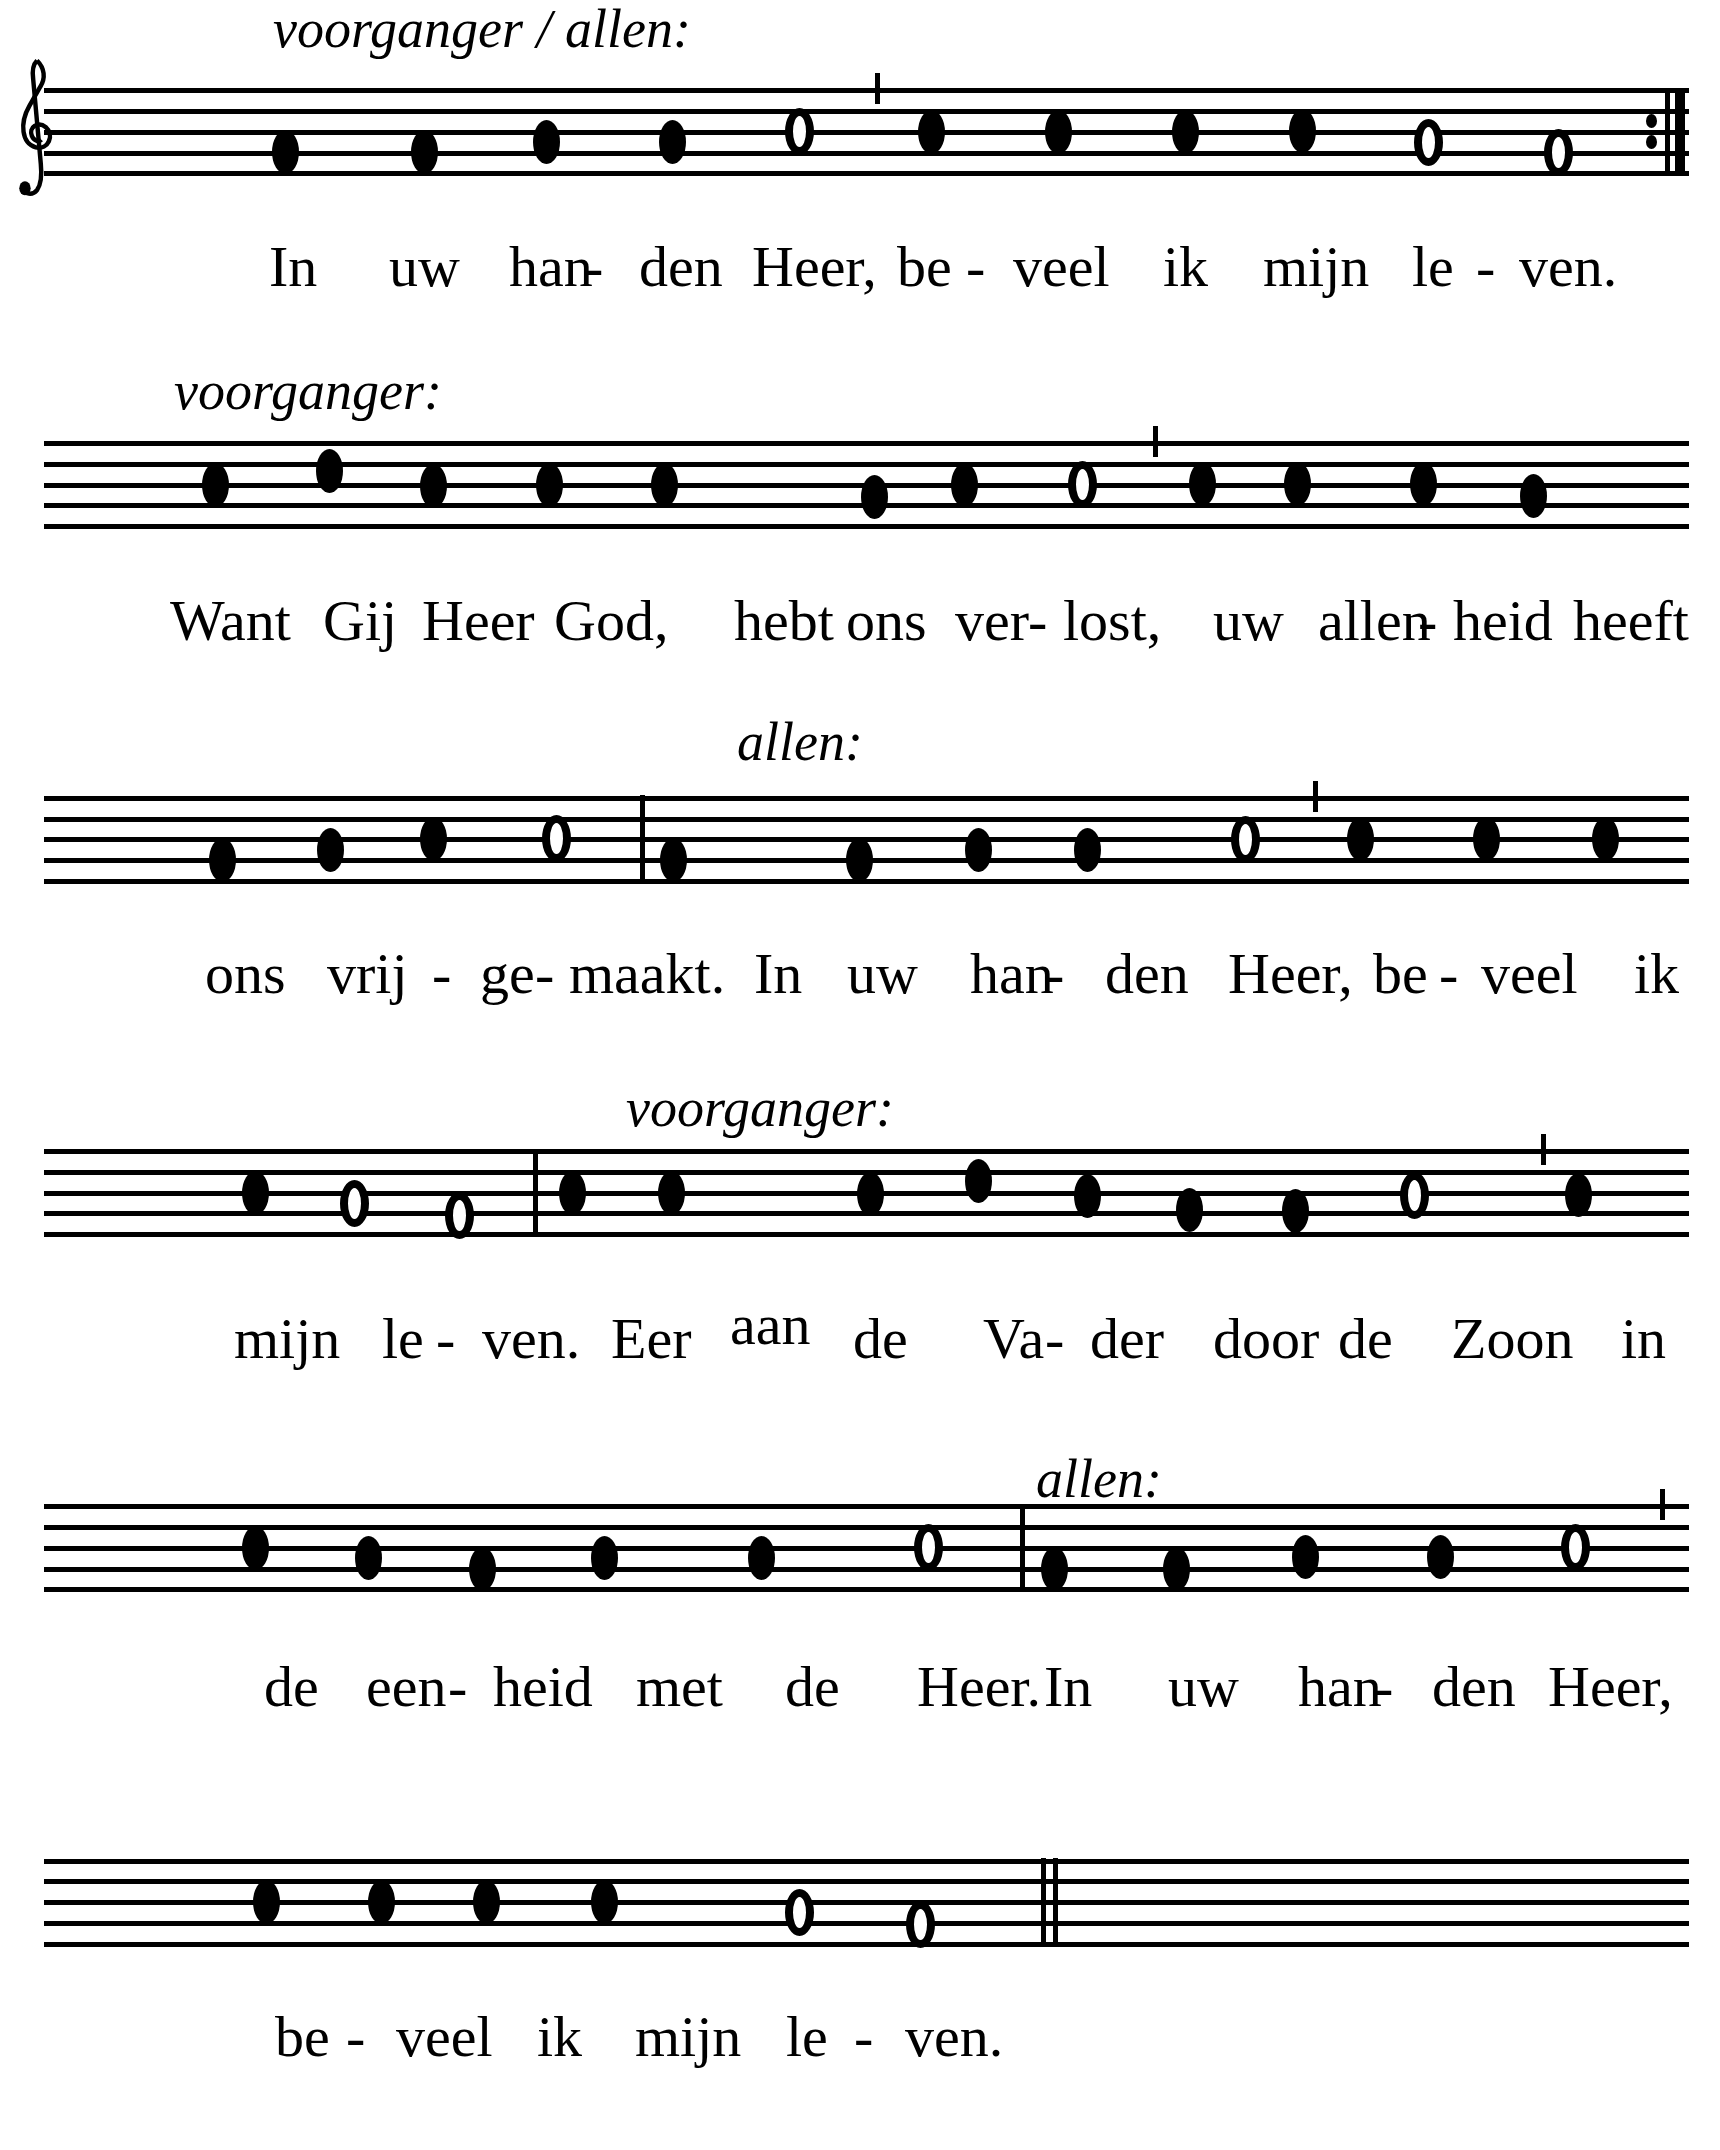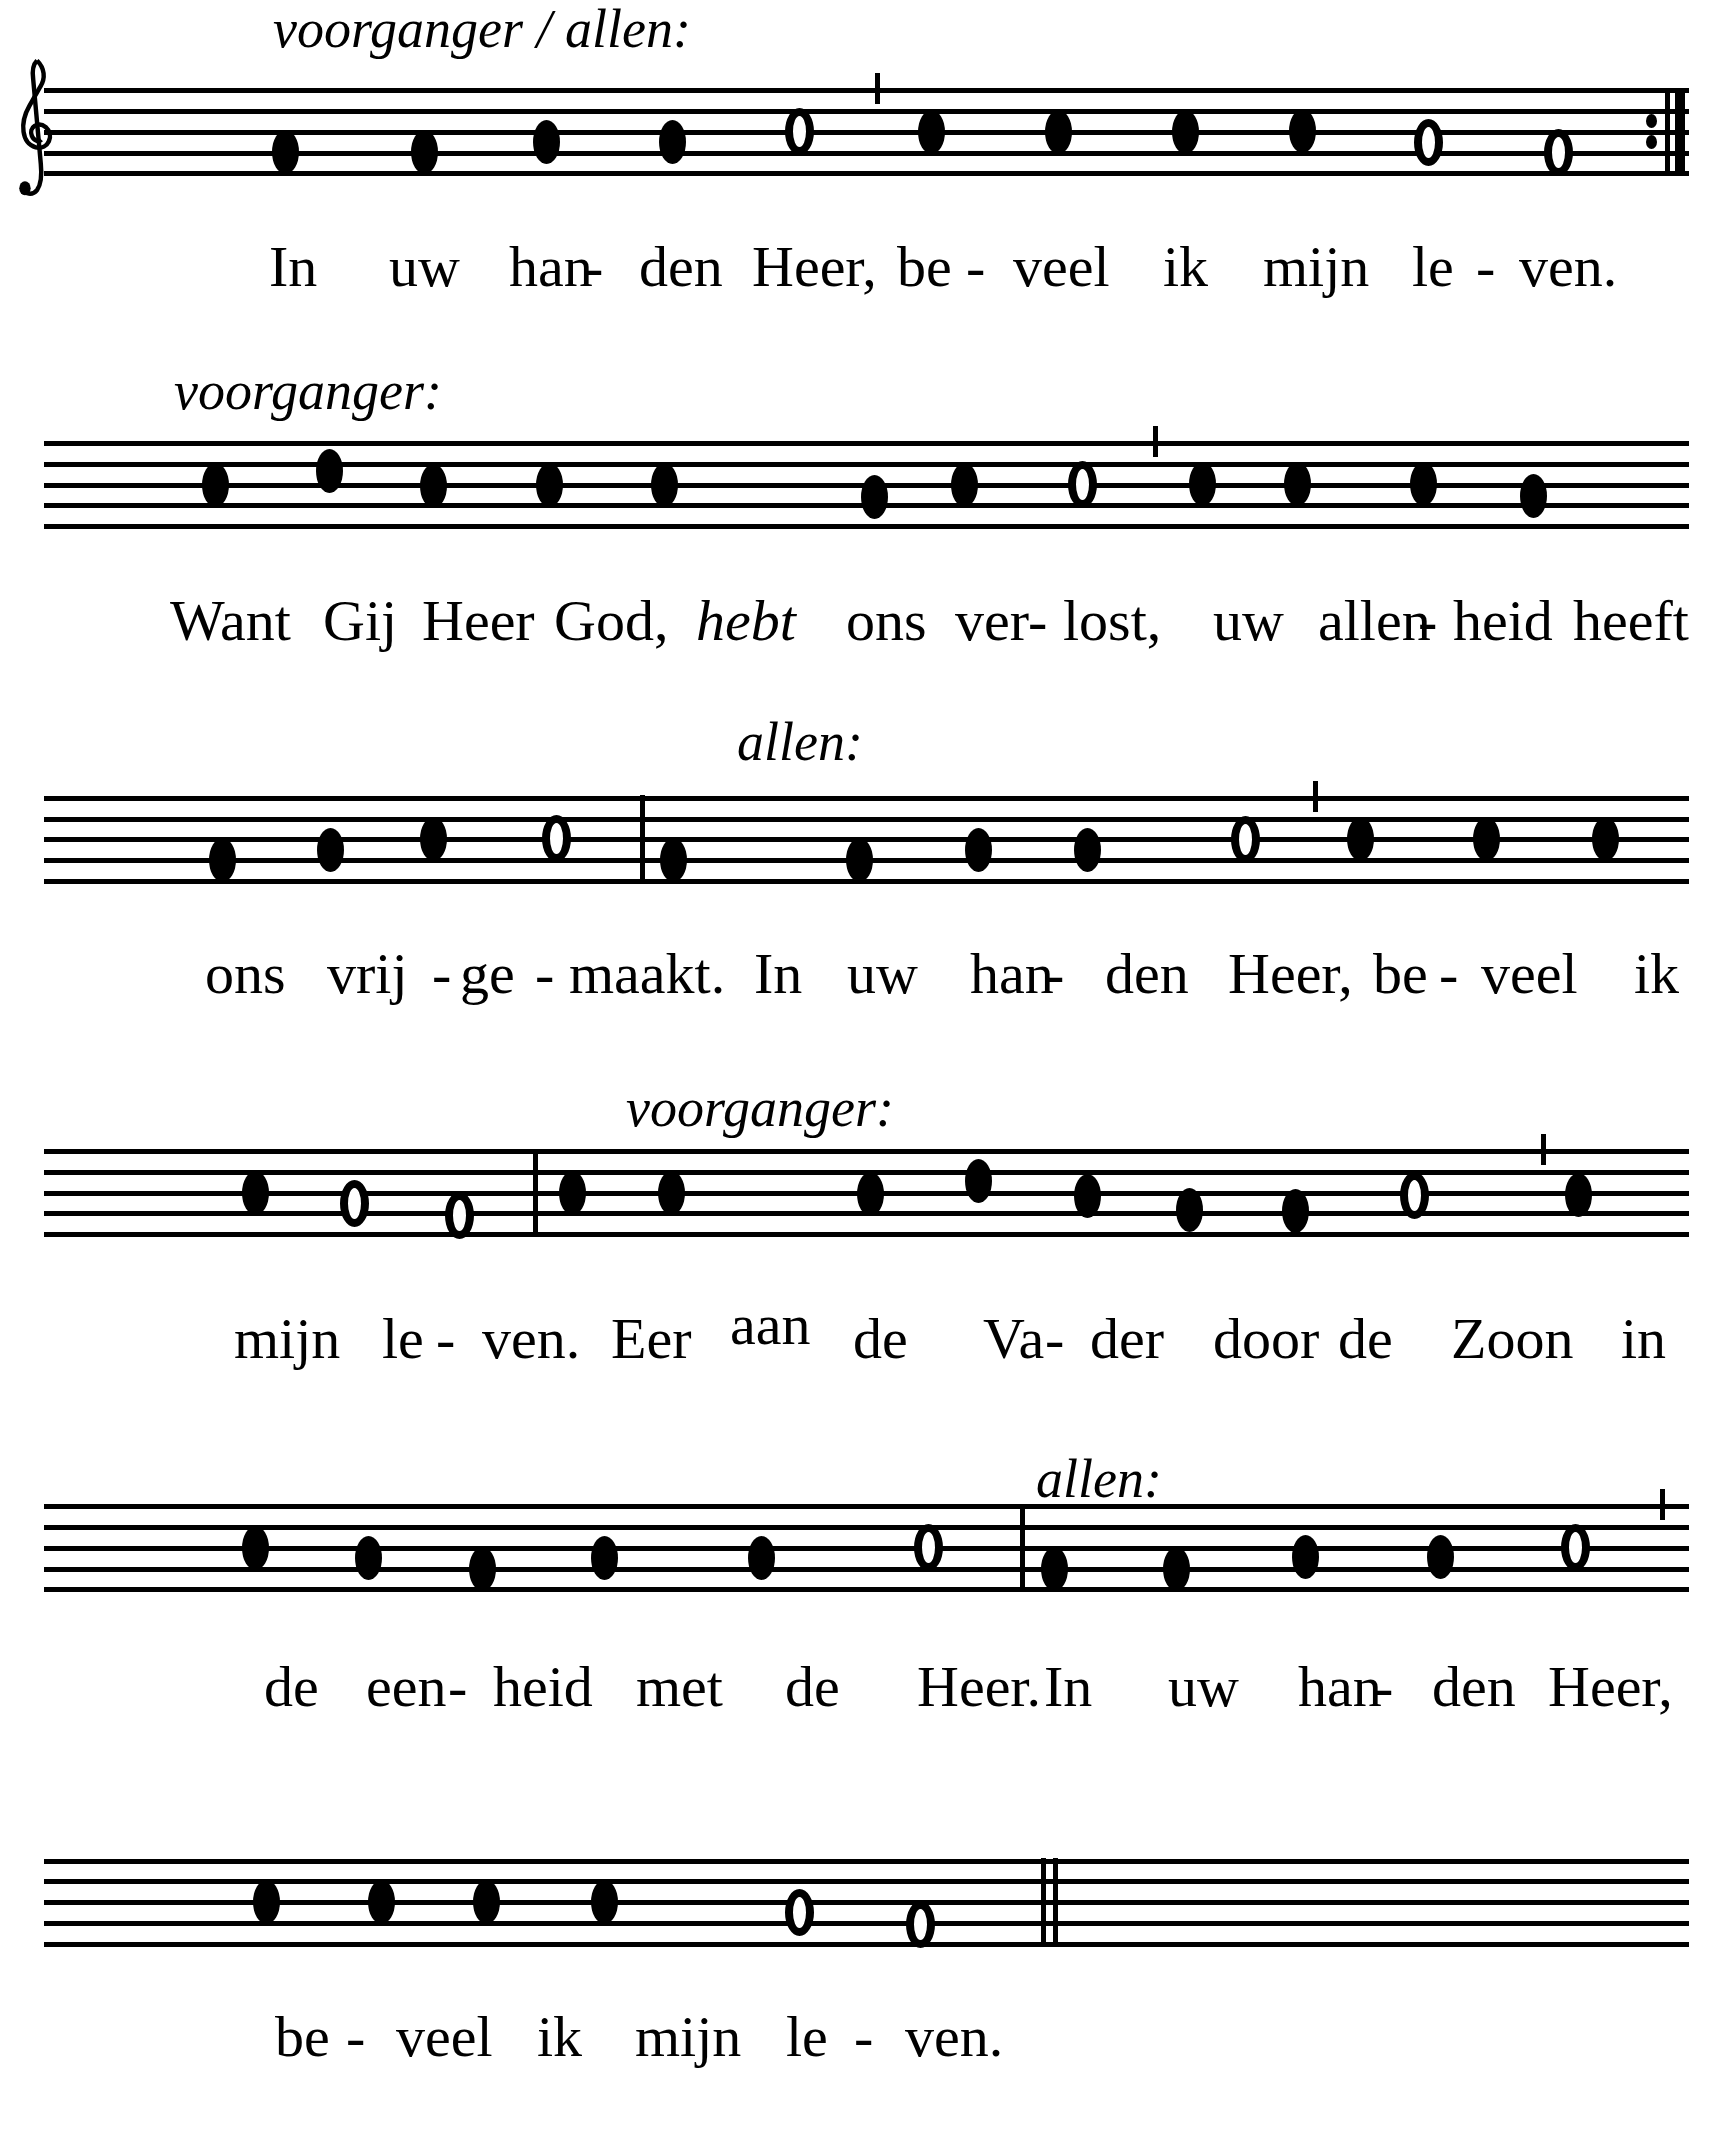--- a/index.html
+++ b/index.html
@@ -80,21 +80,21 @@
       <div class="note-w" style="left: 1068px; top: 461px;"></div>
       <div class="note-p" style="left: 1189px; top: 462px;"></div>
       <div class="note-p" style="left: 1284px; top: 462px;"></div>
       <div class="note-p" style="left: 1410px; top: 462px;"></div>
       <div class="note-p" style="left: 1520px; top: 474px;"></div>
       <div class="tick" style="left: 1153px; top: 426px;"></div>
       <span class="lyric" style="left: 170px; top: 592px;">Want</span>
       <span class="lyric" style="left: 323px; top: 592px;">Gij</span>
       <span class="lyric" style="left: 422px; top: 592px;">Heer</span>
       <span class="lyric" style="left: 554px; top: 592px;">God,</span>
-      <span class="lyric" style="left: 696px; top: 592px; font-style: italic;">hebt</span>
+      <span class="lyric" style="left: 734px; top: 592px;">hebt</span>
       <span class="lyric" style="left: 846px; top: 592px;">ons</span>
       <span class="lyric" style="left: 955px; top: 592px;">ver</span>
       <span class="lyric" style="left: 1028px; top: 592px;">-</span>
       <span class="lyric" style="left: 1063px; top: 592px;">lost,</span>
       <span class="lyric" style="left: 1213px; top: 592px;">uw</span>
       <span class="lyric" style="left: 1318px; top: 592px;">allen</span>
       <span class="lyric" style="left: 1418px; top: 592px;">-</span>
       <span class="lyric" style="left: 1453px; top: 592px;">heid</span>
       <span class="lyric" style="left: 1573px; top: 592px;">heeft</span>
     </div>
@@ -115,21 +115,21 @@
       <div class="note-p" style="left: 1074px; top: 828px;"></div>
       <div class="note-w" style="left: 1231px; top: 816px;"></div>
       <div class="note-p" style="left: 1347px; top: 817px;"></div>
       <div class="note-p" style="left: 1473px; top: 817px;"></div>
       <div class="note-p" style="left: 1592px; top: 817px;"></div>
       <div class="tick" style="left: 1313px; top: 781px;"></div>
       <div class="barline" style="left: 640px; top: 795px; height: 88px;"></div>
       <span class="lyric" style="left: 205px; top: 945px;">ons</span>
       <span class="lyric" style="left: 327px; top: 945px;">vrij</span>
       <span class="lyric" style="left: 432px; top: 945px;">-</span>
-      <span class="lyric" style="left: 460px; top: 945px;">ge</span>
+      <span class="lyric" style="left: 480px; top: 945px;">ge</span>
       <span class="lyric" style="left: 535px; top: 945px;">-</span>
       <span class="lyric" style="left: 569px; top: 945px;">maakt.</span>
       <span class="lyric" style="left: 754px; top: 945px;">In</span>
       <span class="lyric" style="left: 847px; top: 945px;">uw</span>
       <span class="lyric" style="left: 970px; top: 945px;">han</span>
       <span class="lyric" style="left: 1045px; top: 945px;">-</span>
       <span class="lyric" style="left: 1105px; top: 945px;">den</span>
       <span class="lyric" style="left: 1228px; top: 945px;">Heer,</span>
       <span class="lyric" style="left: 1373px; top: 945px;">be</span>
       <span class="lyric" style="left: 1439px; top: 945px;">-</span>

